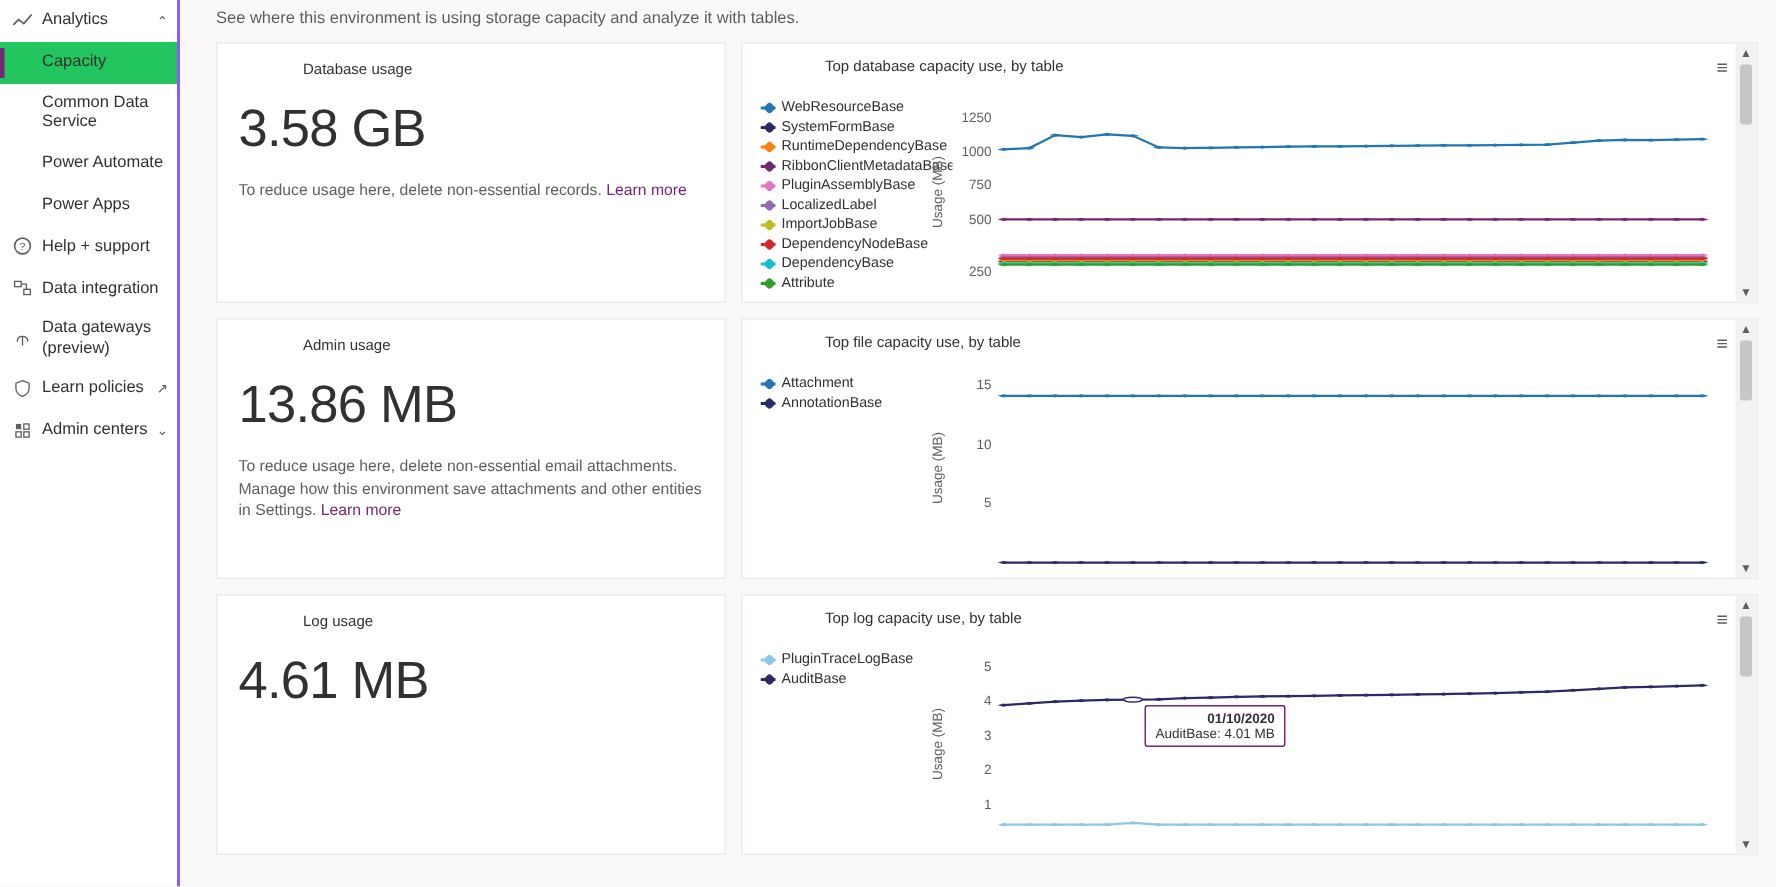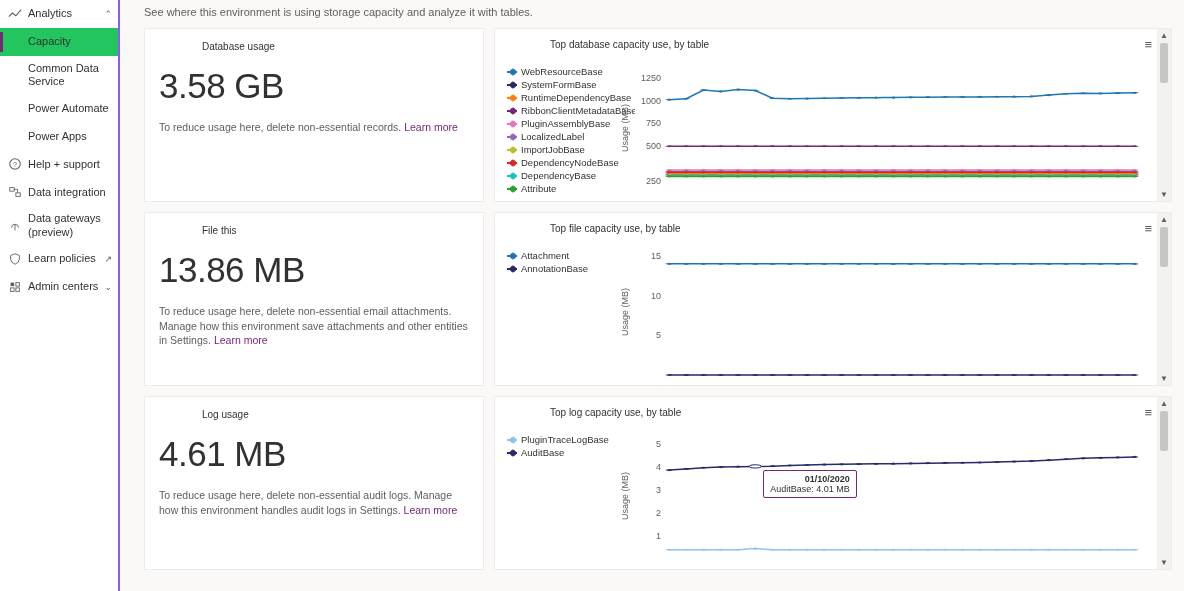--- a/index.html
+++ b/index.html
@@ -487,21 +487,21 @@
       <div class="vstrip">
           <span>▲</span>
           <div class="vhandle"></div>
           <span>▼</span>
         </div>
     </div>
   </div>
 
   <div class="row">
     <div class="card card-sm">
-      <div class="card-title">File this</div>
+      <div class="card-title">Admin usage</div>
       <div class="big-val">13.86 MB</div>
       <div class="hint"><span>To reduce usage here, delete non-essential email attachments. Manage how this environment save attachments and other entities in Settings.</span> <a href="#">Learn more</a></div>
     </div>
     <div class="card card-lg">
       <div class="card-title">Top file capacity use, by table</div>
       <div class="hamburger">≡</div>
       <div class="chart-body">
         <div class="legend">
             <div class="legend-row">
               <span class="legend-dot" style="--c:#1f77b4"></span>
@@ -586,21 +586,20 @@
           <div class="vhandle"></div>
           <span>▼</span>
         </div>
     </div>
   </div>
 
   <div class="row">
     <div class="card card-sm">
       <div class="card-title">Log usage</div>
       <div class="big-val">4.61 MB</div>
-      <div class="hint"><span>To reduce usage here, delete non-essential audit logs. Manage how this environment handles audit logs in Settings.</span> <a href="#">Learn more</a></div>
     </div>
     <div class="card card-lg">
       <div class="card-title">Top log capacity use, by table</div>
       <div class="hamburger">≡</div>
       <div class="chart-body">
         <div class="legend">
             <div class="legend-row">
               <span class="legend-dot" style="--c:#8fc5e8"></span>
               <span>PluginTraceLogBase</span>
             </div>

